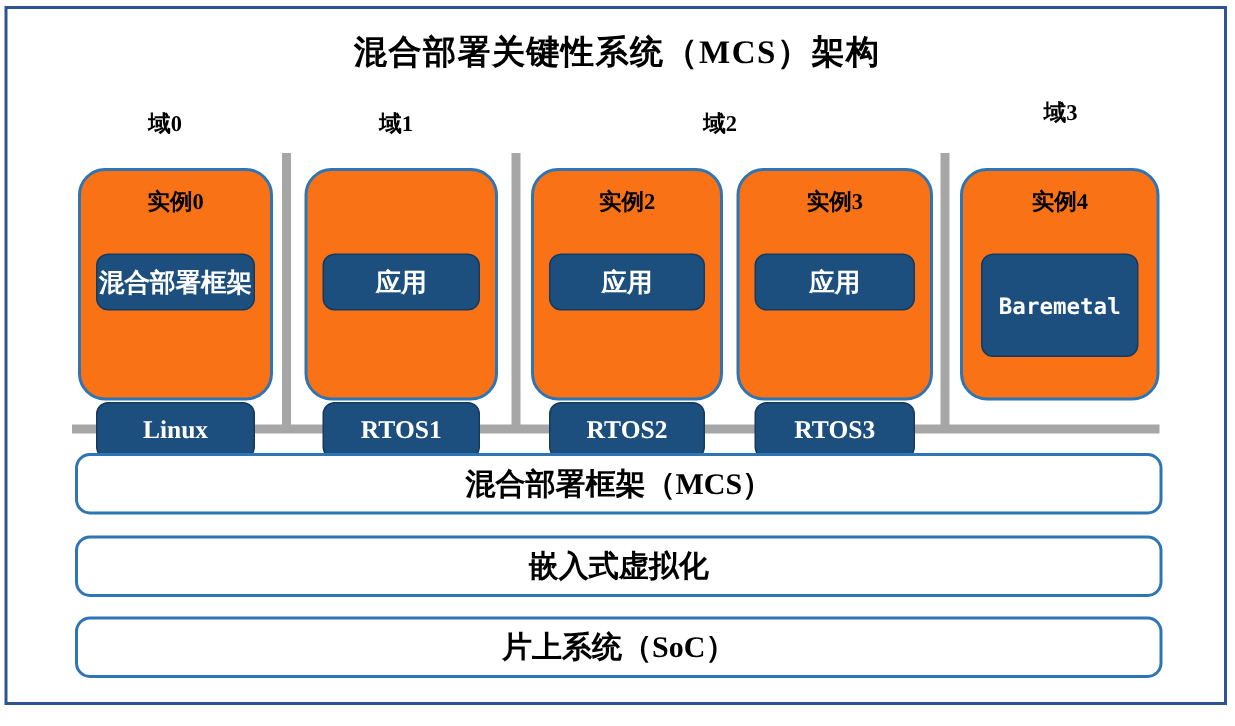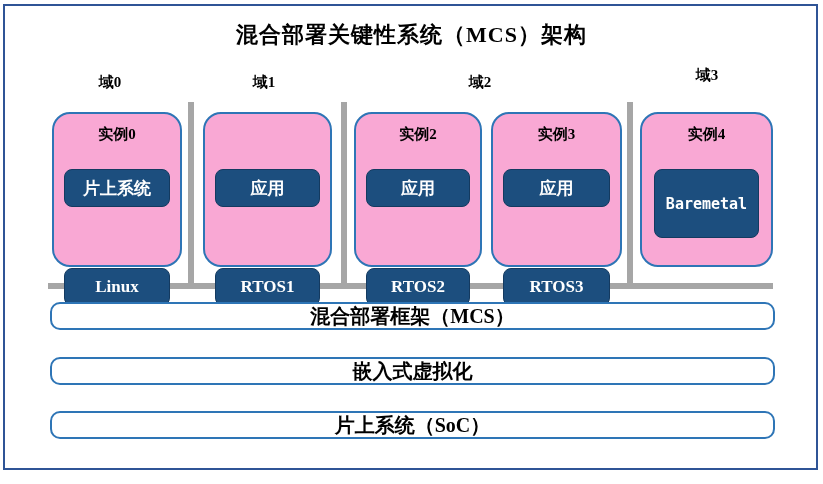--- a/index.html
+++ b/index.html
@@ -49,21 +49,21 @@
   .hdivider {
     position: absolute;
     left: 48px; top: 283px;
     width: 725px; height: 6px;
     background: #A6A6A6;
   }
   .instance {
     position: absolute;
     top: 112px;
     height: 155px;
-    background: #f9a8d4;
+    background: #f97316;
     border: 2px solid #2E75B6;
     border-radius: 18px;
     box-sizing: border-box;
   }
   .instance-label {
     display: block;
     margin-top: 11px;
     text-align: center;
     font-size: 15px;
     font-weight: bold;
@@ -89,21 +89,21 @@
     top: 55px;
     height: 69px;
     left: 12px; right: 12px;
     font-family: "DejaVu Sans Mono", "Liberation Mono", monospace;
     font-size: 15px;
   }
   .layer-bar {
     position: absolute;
     left: 50px;
     width: 725px;
-    height: 28px;
+    height: 41px;
     background: #ffffff;
     border: 2px solid #2E75B6;
     border-radius: 10px;
     box-sizing: border-box;
     display: flex;
     align-items: center;
     justify-content: center;
     font-size: 20px;
     font-weight: bold;
   }
@@ -122,21 +122,21 @@
   <div class="domain-label" style="left:430px; top:73px;">域2</div>
   <div class="domain-label" style="left:657px; top:66px;">域3</div>
 
   <div class="vdivider" style="left:188px;"></div>
   <div class="vdivider" style="left:341px;"></div>
   <div class="vdivider" style="left:627px;"></div>
   <div class="hdivider"></div>
 
   <div class="instance" style="left:52px; width:130px;">
     <span class="instance-label">实例0</span>
-    <div class="chip chip-a">片上系统</div>
+    <div class="chip chip-a">混合部署框架</div>
     <div class="chip chip-b">Linux</div>
   </div>
 
   <div class="instance" style="left:203px; width:129px;">
     <div class="chip chip-a">应用</div>
     <div class="chip chip-b">RTOS1</div>
   </div>
 
   <div class="instance" style="left:354px; width:128px;">
     <span class="instance-label">实例2</span>

